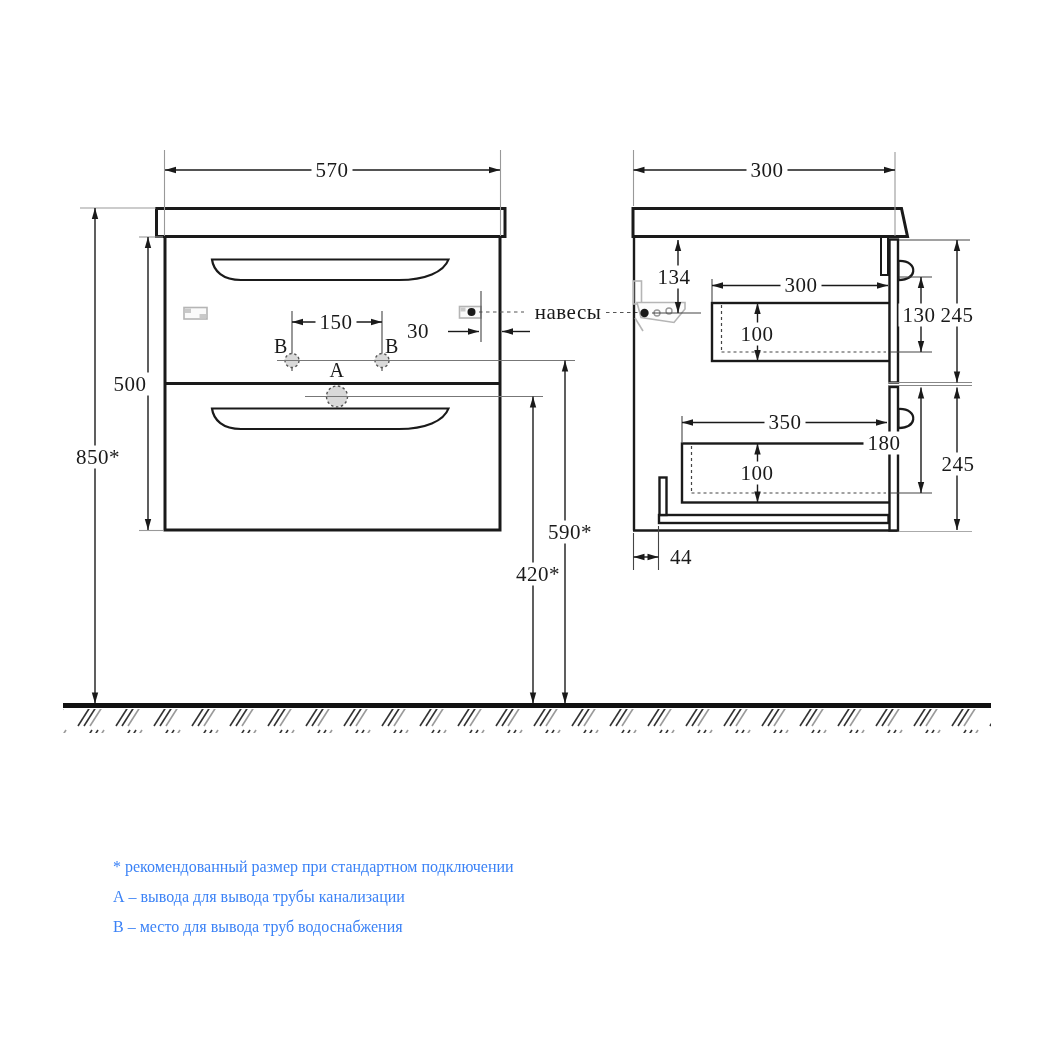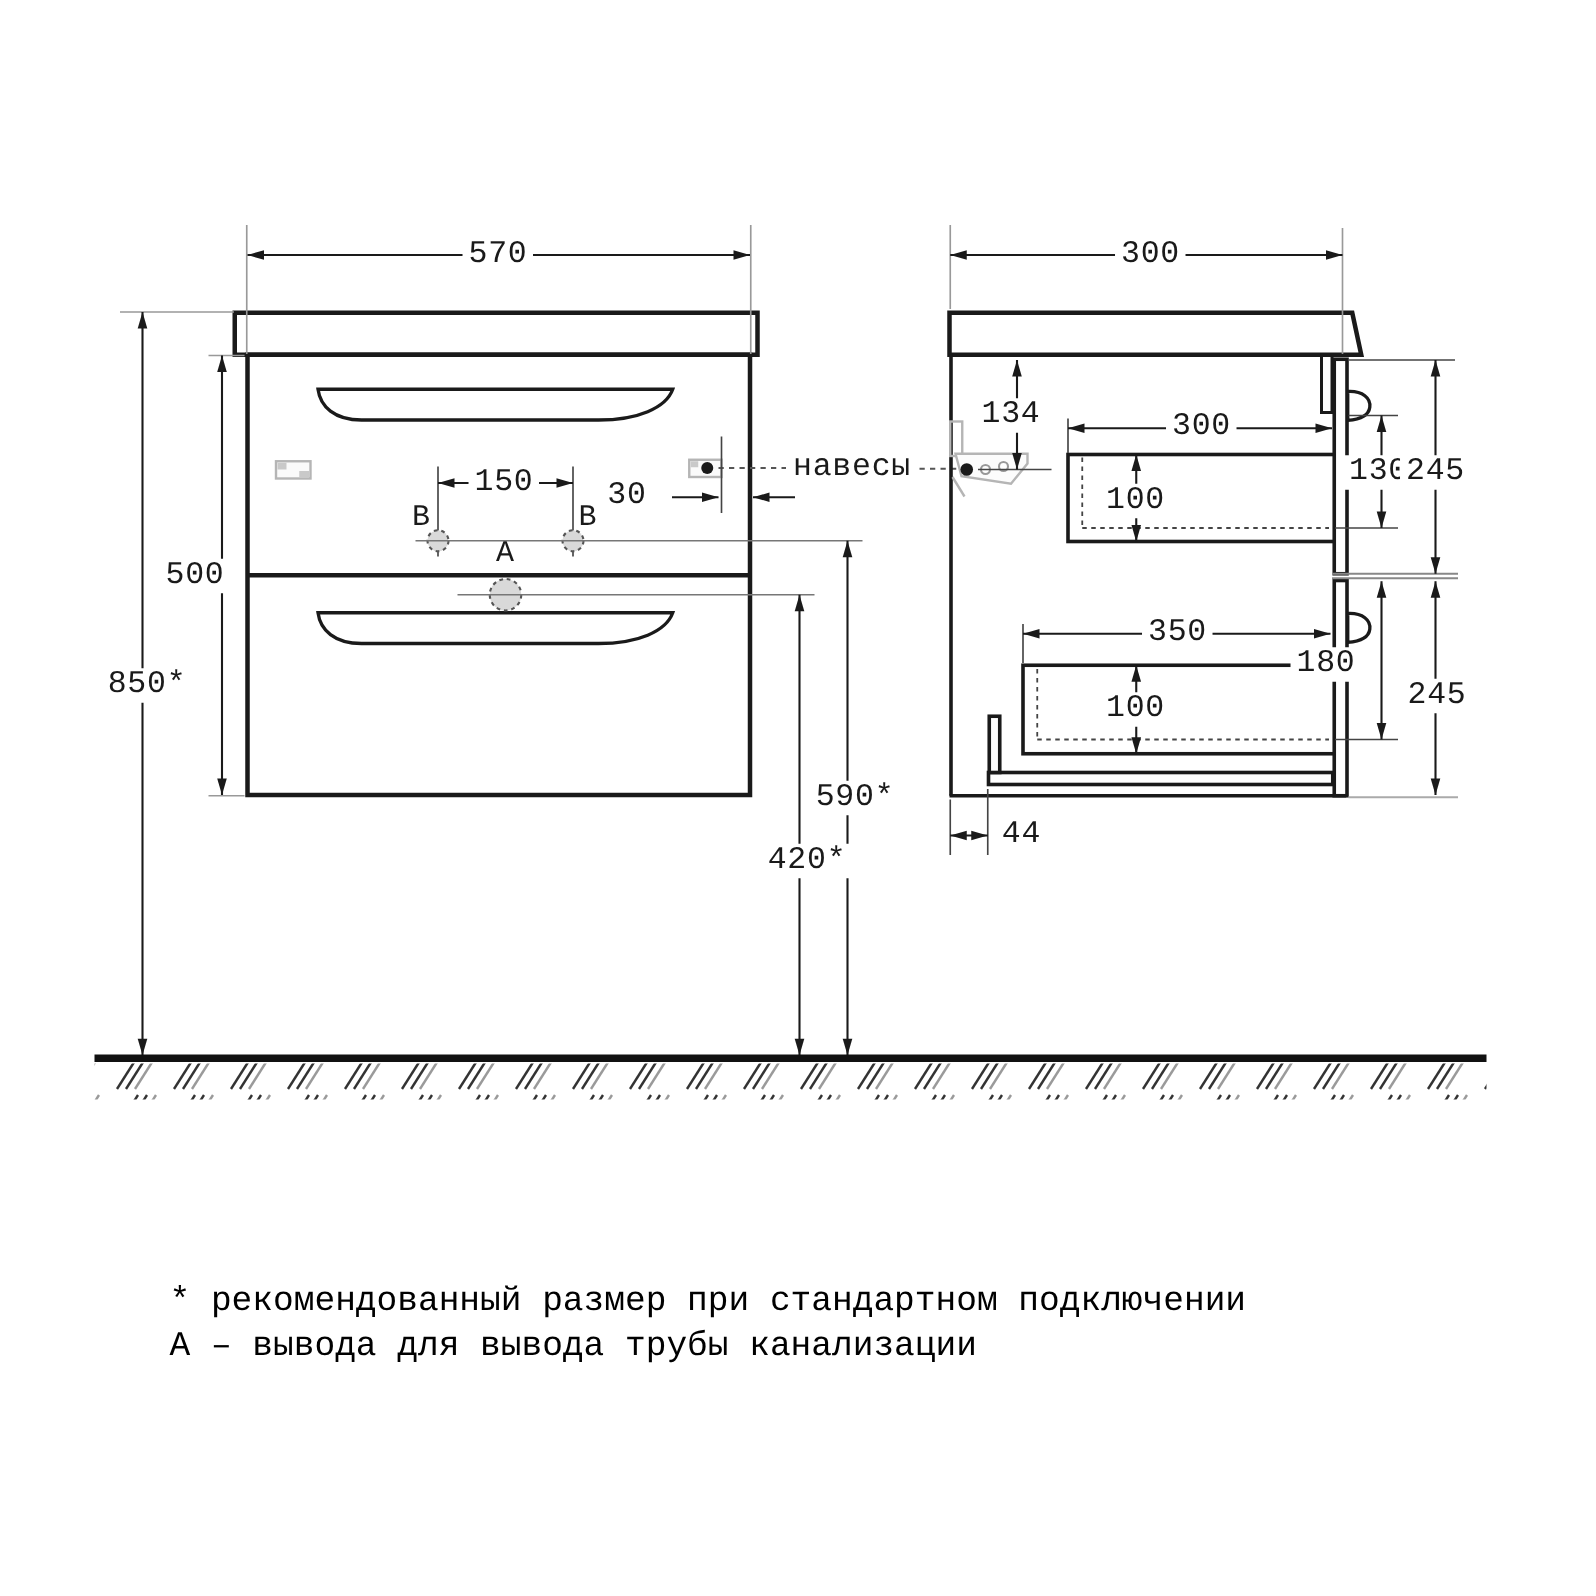--- a/index.html
+++ b/index.html
@@ -1,28 +1,28 @@
 <!DOCTYPE html>
 <html><head>
 <meta charset="utf-8">
 <style>
   html,body{margin:0;padding:0;background:#fff;}
   .canvas{
     position:relative;width:1064px;height:1064px;background:#fff;overflow:hidden;
-    font-family:Liberation Mono, monospace;color:#1a1a1a;
+    font-family:Liberation Serif, serif;color:#1a1a1a;
   }
   svg{position:absolute;left:0;top:0;}
   .lbl{
     position:absolute;transform:translate(-50%,-50%);
     font-size:21px;line-height:1;white-space:nowrap;color:#1a1a1a;
     background:#fff;padding:1px 4px;letter-spacing:.5px;
   }
   .lbl.nobg{background:transparent;padding:0;}
   .legend{
-    position:absolute;left:113px;top:852px;font-size:23px;color:#000000;
+    position:absolute;left:113px;top:852px;font-size:16px;color:#3b82f6;
   }
   .legend div{height:30px;line-height:30px;white-space:nowrap;}
 </style>
 </head>
 <body>
 
 <div class="canvas">
 
   <svg width="1064" height="1064" viewBox="0 0 1064 1064">
     <defs>
@@ -181,15 +181,16 @@
   <div class="lbl" style="left:957px;top:315px">245</div>
   <div class="lbl" style="left:785px;top:422px">350</div>
   <div class="lbl" style="left:757px;top:473px">100</div>
   <div class="lbl" style="left:884px;top:443px">180</div>
   <div class="lbl" style="left:958px;top:464px">245</div>
   <div class="lbl nobg" style="left:681px;top:557px">44</div>
 
   <div class="legend">
     <div>* рекомендованный размер при стандартном подключении</div>
     <div>А – вывода для вывода трубы канализации</div>
+    <div>В – место для вывода труб водоснабжения</div>
   </div>
 
 </div>
 
 </body></html>

